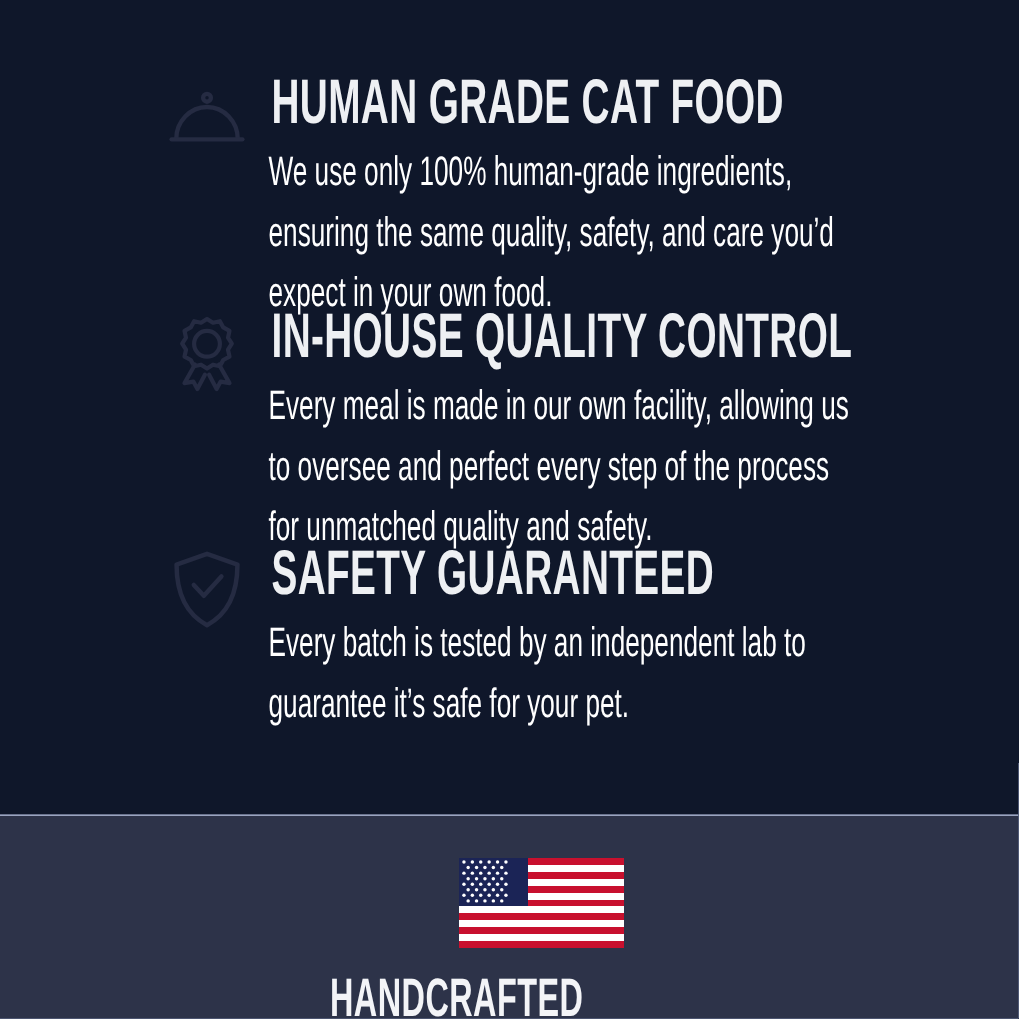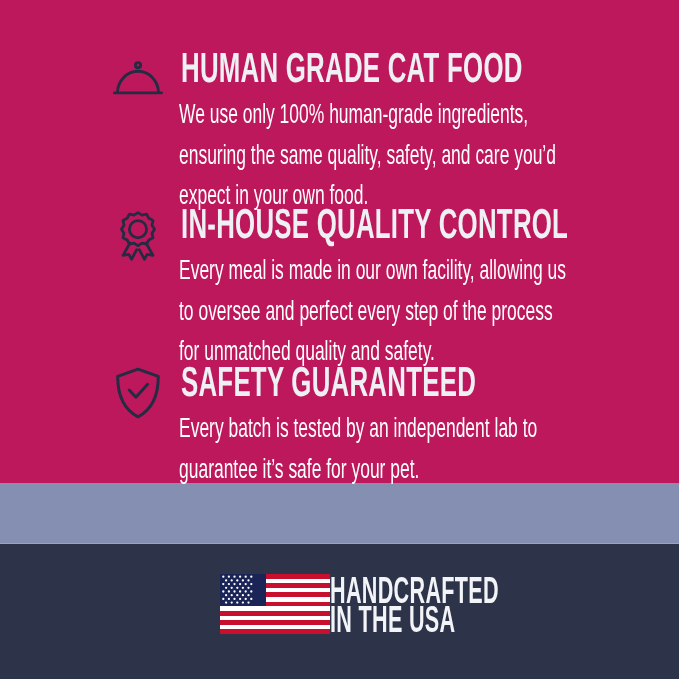--- a/index.html
+++ b/index.html
@@ -20,22 +20,22 @@
     background: #848fb1;
     overflow: hidden;
   }
 
   
   #features {
     position: absolute;
     left: 0;
     top: 0;
     width: 679px;
-    height: 483px;
-    background: #be185d;
+    height: 543px;
+    background: #0f172a;
     box-sizing: border-box;
     text-decoration: underline;
   }
   .feature {
     position: absolute;
     left: 0;
     width: 679px;
   }
   #feature-0 { top: 47px; }
   #feature-1 { top: 203px; }
@@ -96,21 +96,23 @@
     height: 136px;
     background: #2d3349;
     border-top: 1px solid #9aa4c0;
   }
   #usa-inner {
     position: absolute;
     left: 220px;
     top: 28px;
     height: 62px;
     display: flex;
-    align-items: flex-end;
+    align-items: center;
+    gap: 18px;
+    flex-direction: column;
   }
   #flag {
     width: 110px;
     height: 60px;
     position: relative;
     background: #ffffff;
     overflow: hidden;
     flex: none;
   }
   #flag .stripes {

